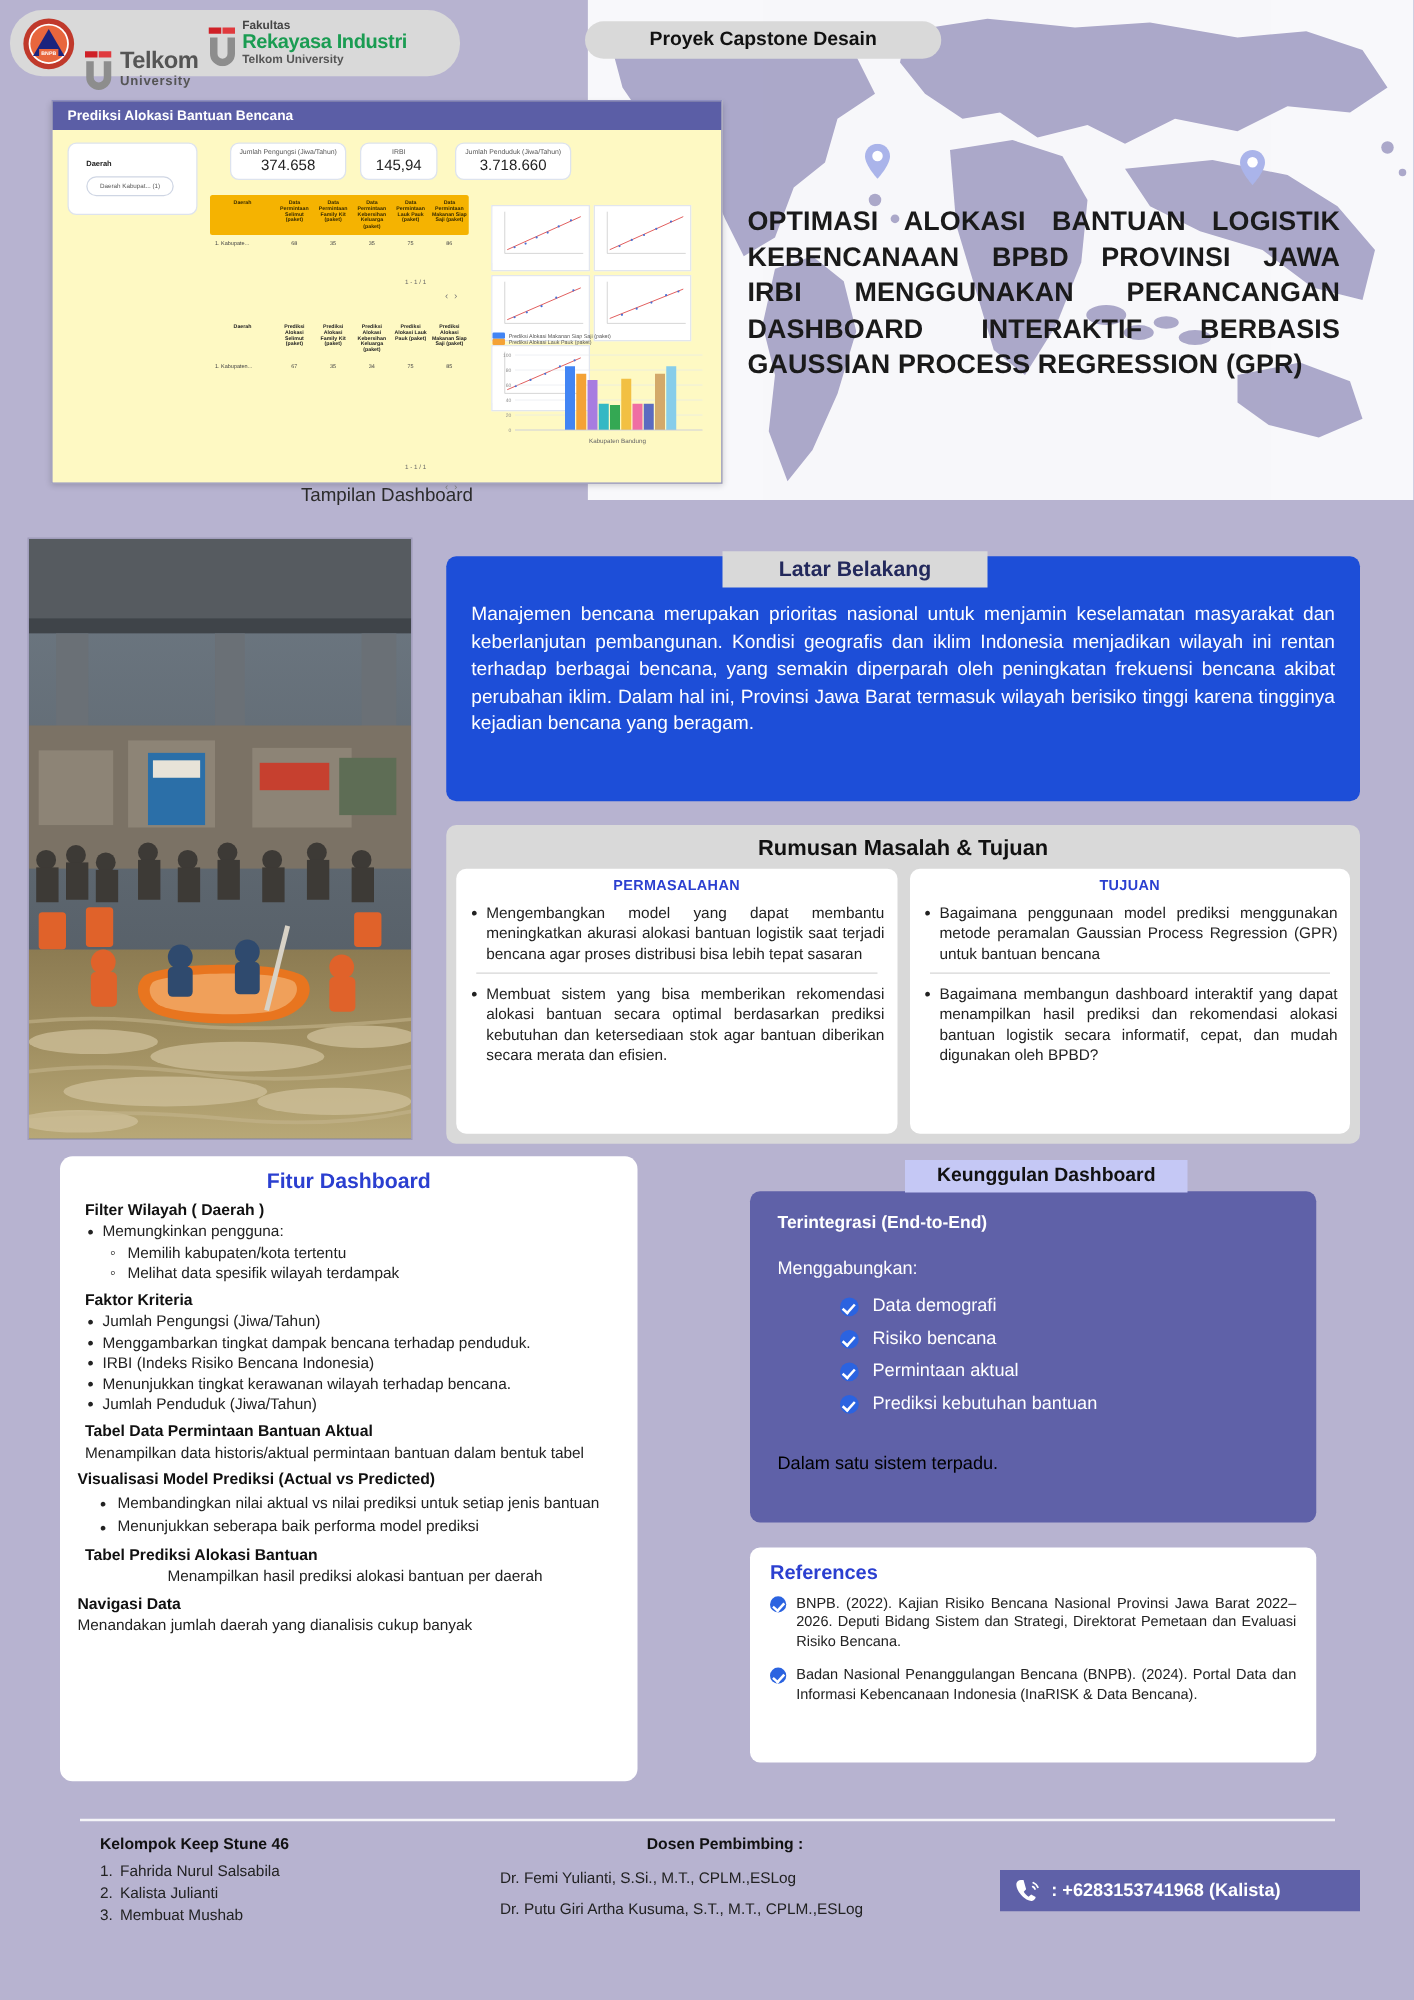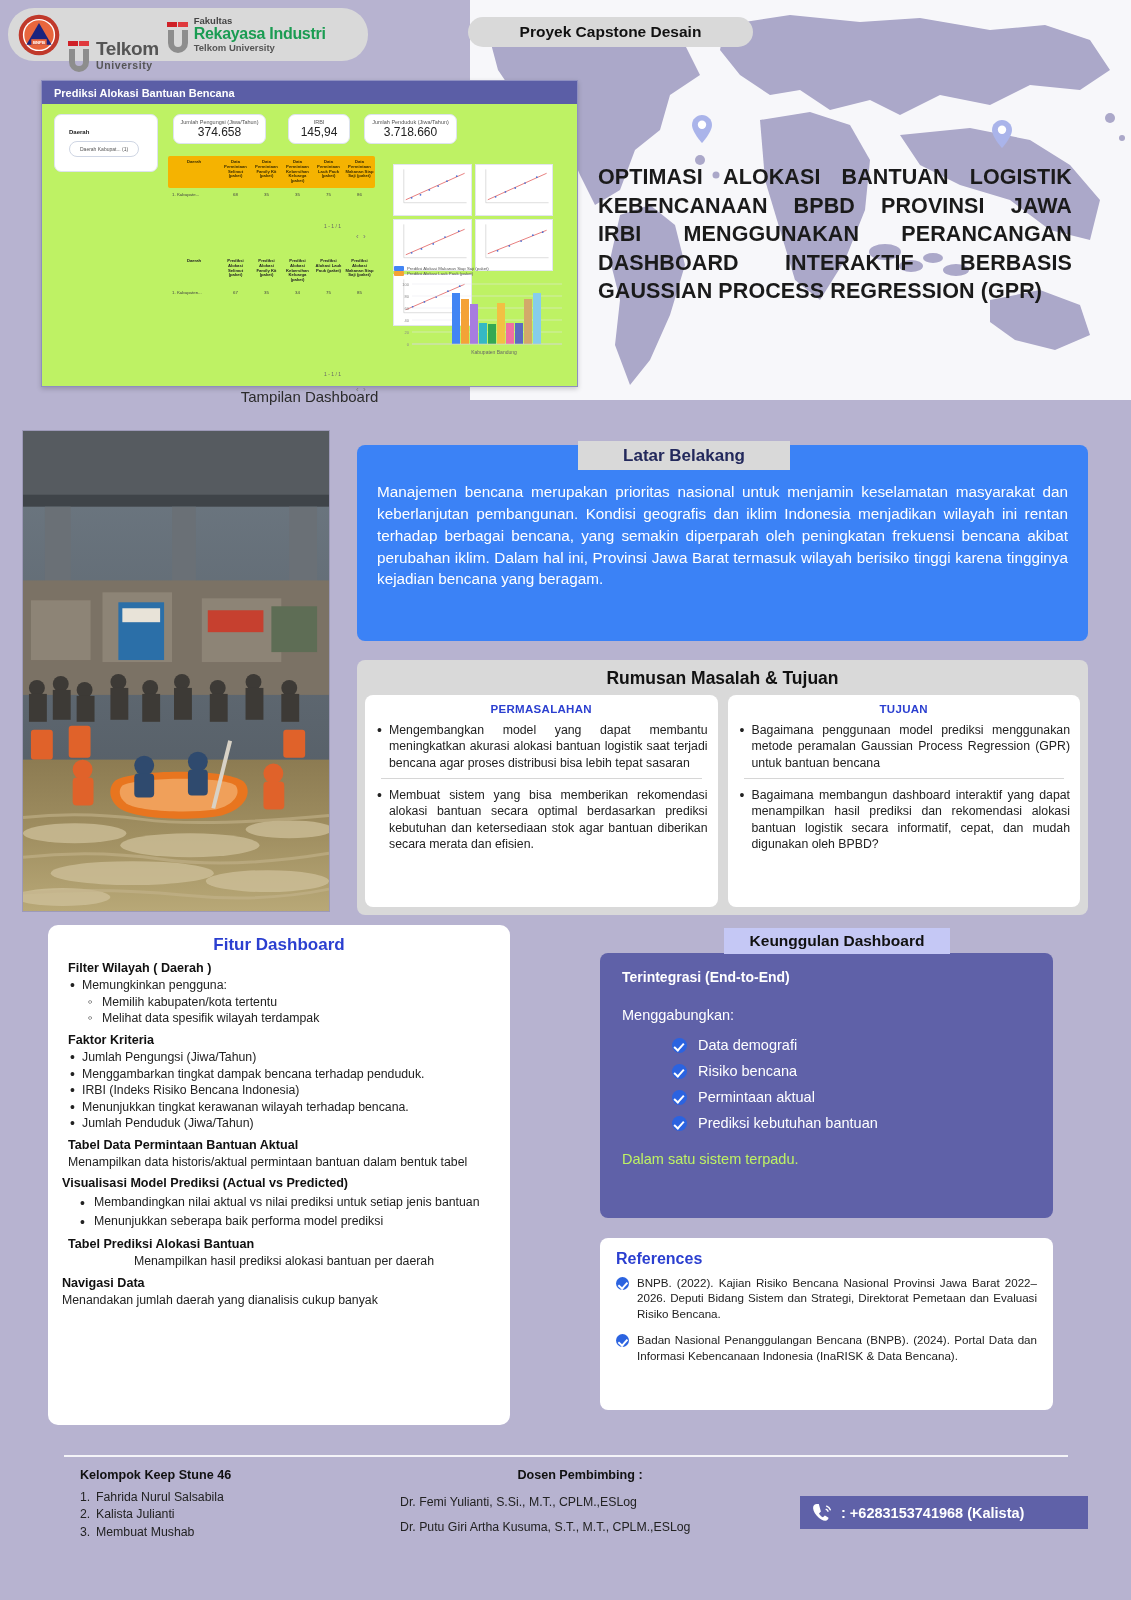--- a/index.html
+++ b/index.html
@@ -39,21 +39,21 @@
   .capstone-badge {
     position: absolute; top: 17px; left: 468px; width: 285px; height: 30px;
     background: #d9d9d9; border-radius: 16px; display: flex;
     align-items: center; justify-content: center; z-index: 3;
     font-size: 15.5px; font-weight: bold; color: #111;
   }
 
   
   .dash-shot {
     position: absolute; top: 80px; left: 41px; width: 537px; height: 307px;
-    background: #bef264; border: 1px solid #8e8fc0; z-index: 3;
+    background: #fef9c3; border: 1px solid #8e8fc0; z-index: 3;
     box-shadow: 0 2px 5px rgba(0,0,0,.18);
   }
   .dash-title {
     height: 23px; background: #5b5ea6; color: #fff; font-size: 11px;
     font-weight: bold; display: flex; align-items: center; padding-left: 12px;
   }
   .dash-body { position: relative; width: 100%; height: 284px; }
   .d-card {
     position: absolute; background: #fff; border: 1px solid #dde3ee;
     border-radius: 7px; display: flex; flex-direction: column;
@@ -96,21 +96,21 @@
   
   .photo {
     position: absolute; top: 430px; left: 22px; width: 308px; height: 482px;
     z-index: 3; overflow: hidden; border: 1px solid #9d9ab8;
   }
   .photo svg { width: 100%; height: 100%; display: block; }
 
   
   .latar {
     position: absolute; top: 445px; left: 357px; width: 731px; height: 196px;
-    background: #3b82f6; border-radius: 8px; z-index: 3; padding: 36px 20px 0;
+    background: #1d4ed8; border-radius: 8px; z-index: 3; padding: 36px 20px 0;
   }
   .latar-badge {
     position: absolute; top: 441px; left: 578px; width: 212px; height: 29px;
     background: #d9d9d9; z-index: 4; display: flex; align-items: center;
     justify-content: center; font-size: 17px; font-weight: bold; color: #23295c;
   }
   .latar p {
     color: #fff; font-size: 15.3px; line-height: 1.43; text-align: justify;
   }
 
@@ -191,21 +191,21 @@
     gap: 11px; margin-bottom: 10px;
   }
   .chk {
     width: 15px; height: 15px; border-radius: 50%; background: #2b63e0;
     flex: 0 0 15px; position: relative;
   }
   .chk::after {
     content: ""; position: absolute; left: 4px; top: 3px; width: 4px; height: 8px;
     border: solid #fff; border-width: 0 2px 2px 0; transform: rotate(42deg);
   }
-  .keung .outro { color: #bef264; font-size: 14.5px; margin-top: 20px; }
+  .keung .outro { color: #000000; font-size: 14.5px; margin-top: 32px; }
 
   
   .refs {
     position: absolute; top: 1238px; left: 600px; width: 453px; height: 172px;
     background: #fff; border-radius: 8px; z-index: 3; padding: 12px 16px;
   }
   .refs h3 { font-size: 16px; font-weight: bold; color: #2b3fd0; margin-bottom: 7px; }
   .refs .item { display: flex; gap: 8px; margin-bottom: 11px; }
   .refs .item p {
     font-size: 11.6px; color: #222; line-height: 1.33; text-align: justify; flex: 1;
@@ -320,21 +320,21 @@
 
 <div class="dash-shot">
   <div class="dash-title">Prediksi Alokasi Bantuan Bencana</div>
   <div class="dash-body">
 
     <div class="d-card" style="left:12px; top:10px; width:104px; height:58px; align-items:flex-start; justify-content:center;">
       <div class="d-filter-lbl">Daerah</div>
       <div class="d-pill">Daerah  Kabupat... (1)</div>
     </div>
 
-    <div class="d-card" style="left:131px; top:10px; width:93px; height:30px;">
+    <div class="d-card" style="left:142px; top:10px; width:93px; height:30px;">
       <div class="d-kpi-label">Jumlah Pengungsi (Jiwa/Tahun)</div>
       <div class="d-kpi-val">374.658</div>
     </div>
     <div class="d-card" style="left:246px; top:10px; width:62px; height:30px;">
       <div class="d-kpi-label">IRBI</div>
       <div class="d-kpi-val">145,94</div>
     </div>
     <div class="d-card" style="left:322px; top:10px; width:93px; height:30px;">
       <div class="d-kpi-label">Jumlah Penduduk (Jiwa/Tahun)</div>
       <div class="d-kpi-val">3.718.660</div>

